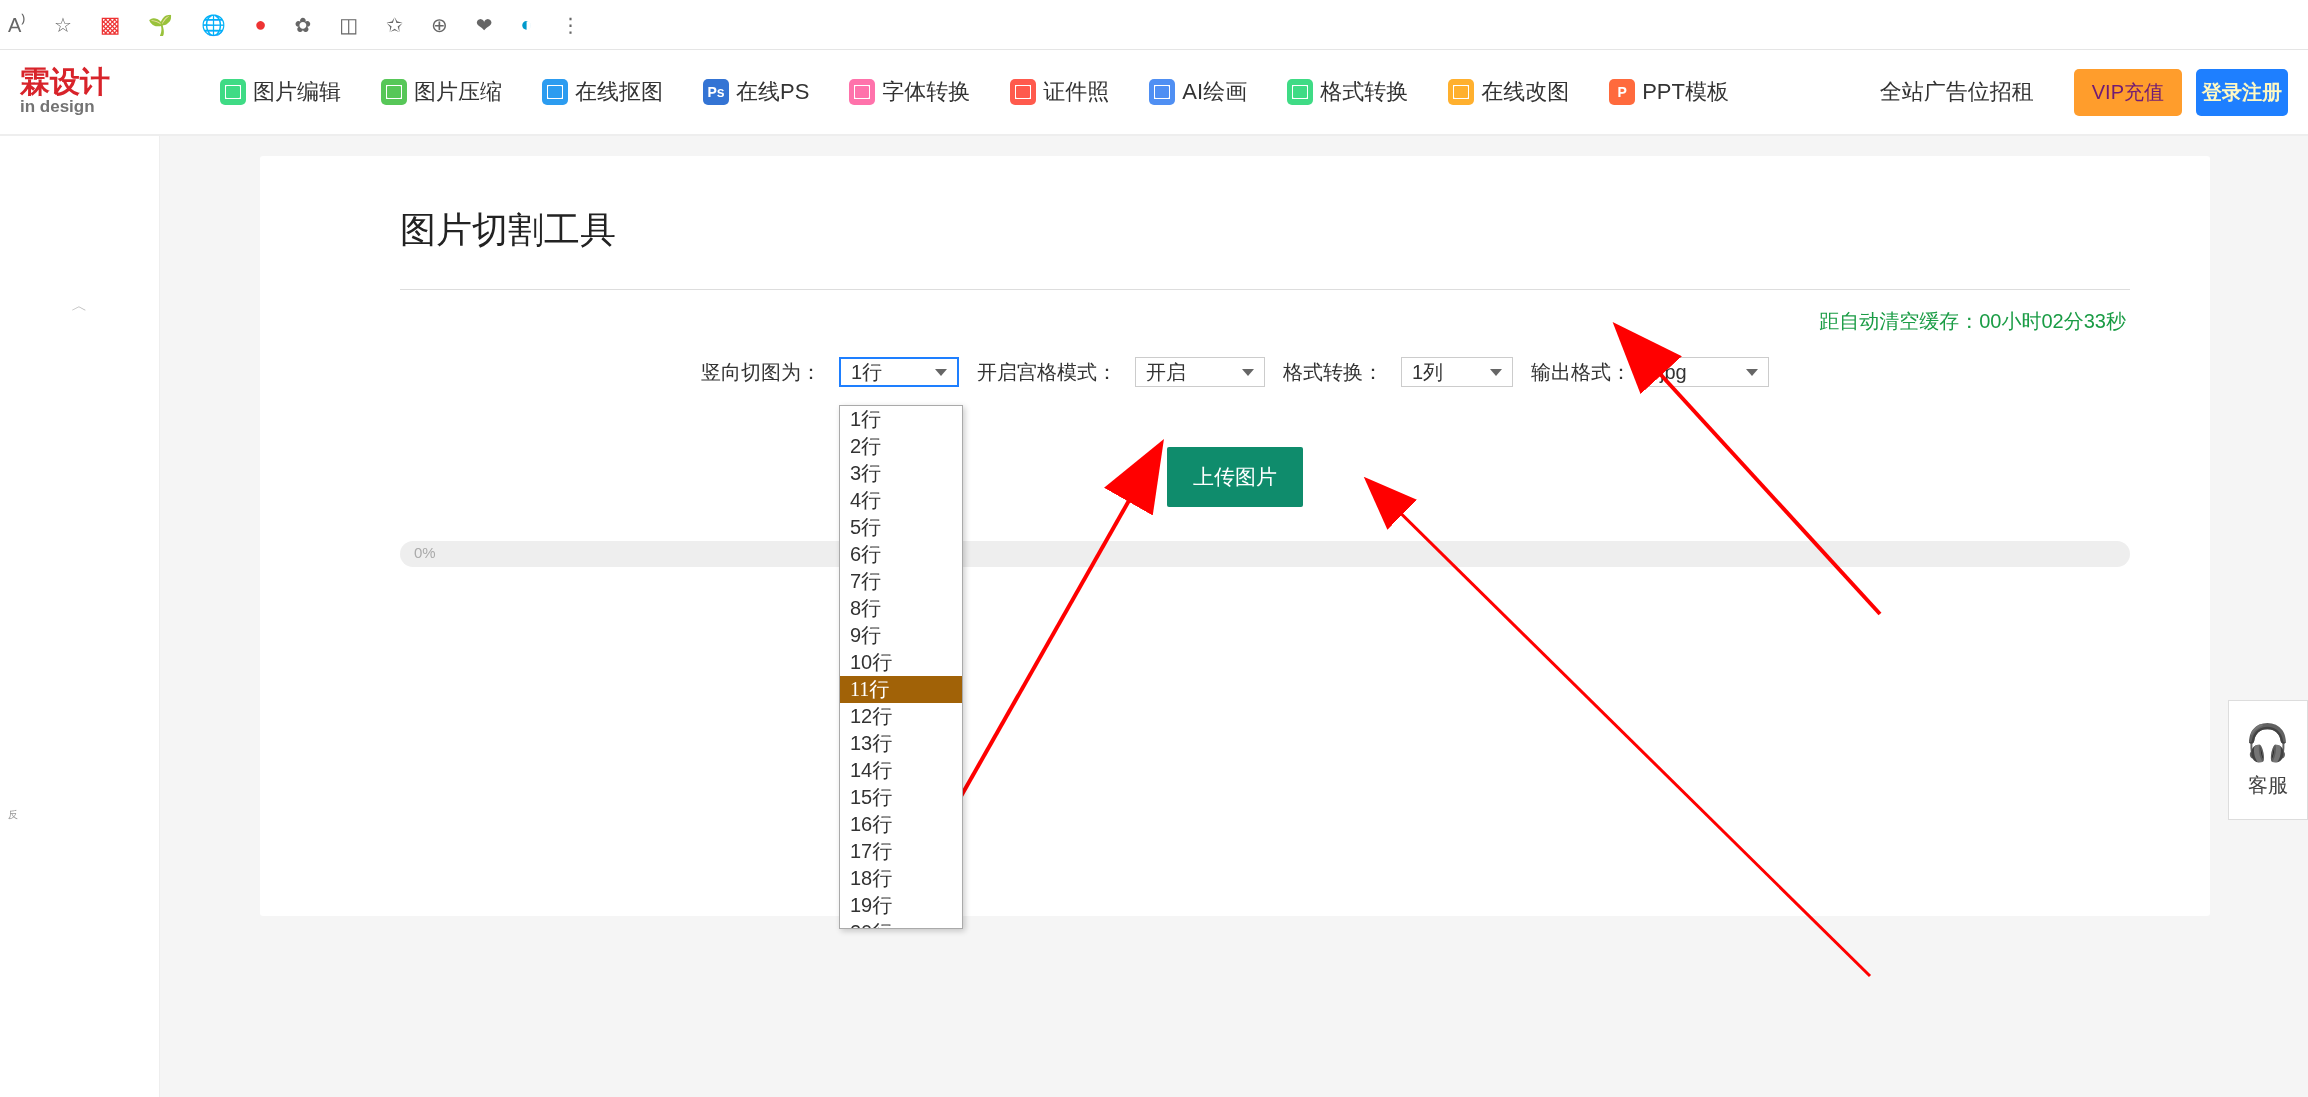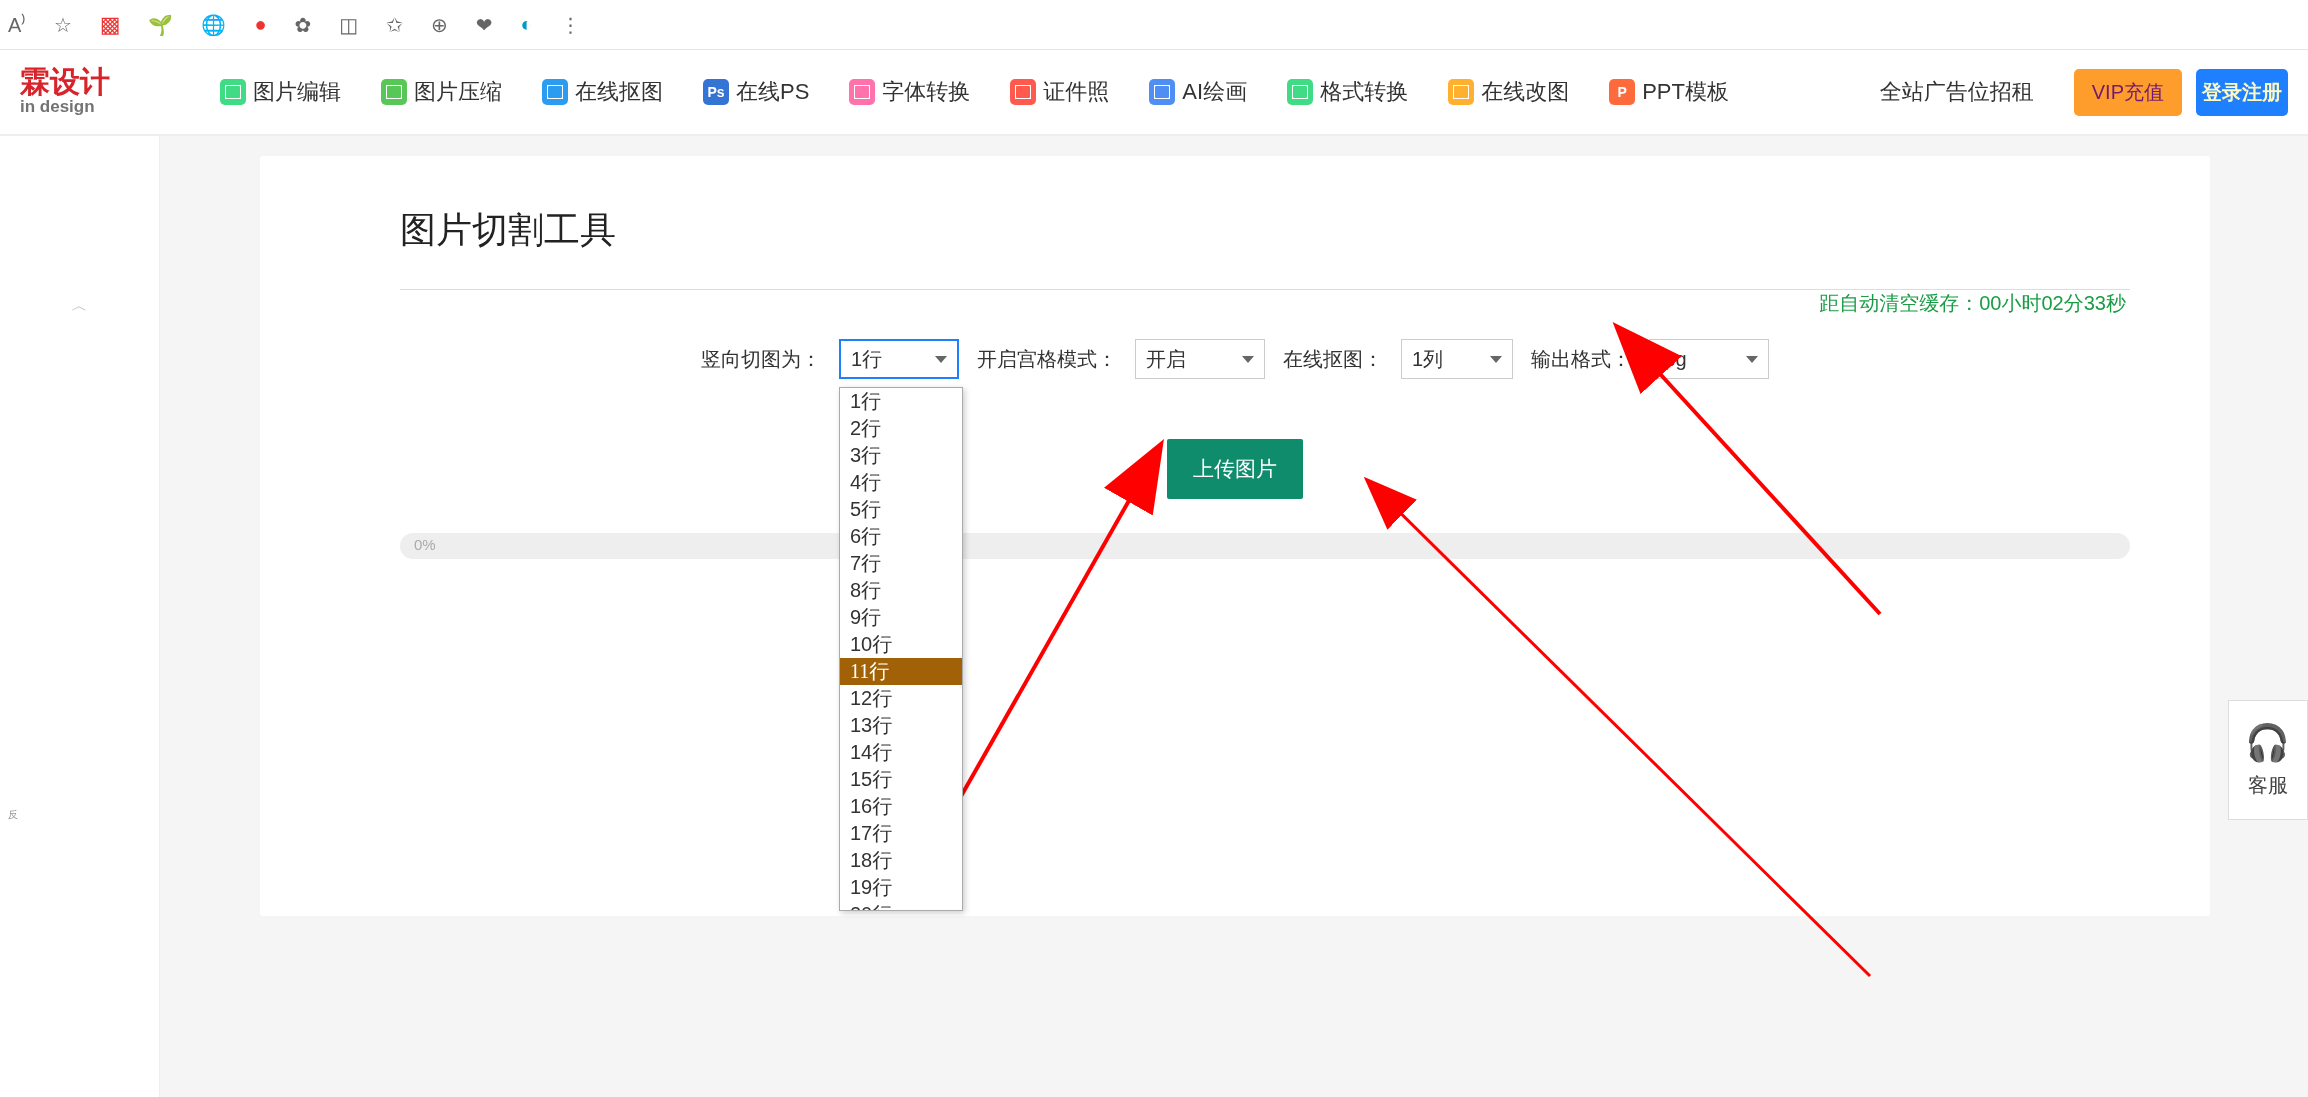--- a/index.html
+++ b/index.html
@@ -152,20 +152,21 @@
     }
     .divider {
       border: none;
       border-top: 1px solid #ddd;
       margin-left: 60px;
       margin-right: 0;
     }
     .status-row {
       display: flex;
       justify-content: flex-end;
+      margin-top: 18px;
       margin-bottom: 22px;
       padding-right: 4px;
     }
     .status-text {
       color: #1a9c45;
       font-size: 20px;
     }
     .controls-row {
       display: flex;
       align-items: center;
@@ -175,21 +176,21 @@
       color: #333;
       margin-bottom: 60px;
     }
     .label {
       font-size: 20px;
     }
     .select-box {
       border: 1px solid #ccc;
       padding: 0 10px;
       width: 120px;
-      height: 40px;
+      height: 30px;
       display: flex;
       align-items: center;
       justify-content: space-between;
       background: #fff;
       cursor: pointer;
       position: relative;
     }
     .select-box.active {
       border: 2px solid #1e7fff !important;
     }
@@ -443,21 +444,21 @@
               <div class="dropdown-item">20行</div>
             </div>
         </div>
 
         <span class="label">开启宫格模式：</span>
         <div class="select-box" style="width:130px">
           <span>开启</span>
           <span class="chev"></span>
         </div>
 
-        <span class="label">在线抠图：</span>
+        <span class="label">格式转换：</span>
         <div class="select-box" style="width:112px">
           <span>1列</span>
           <span class="chev"></span>
         </div>
 
         <span class="label">输出格式：</span>
         <div class="select-box" style="width:120px">
           <span>jpg</span>
           <span class="chev"></span>
         </div>

